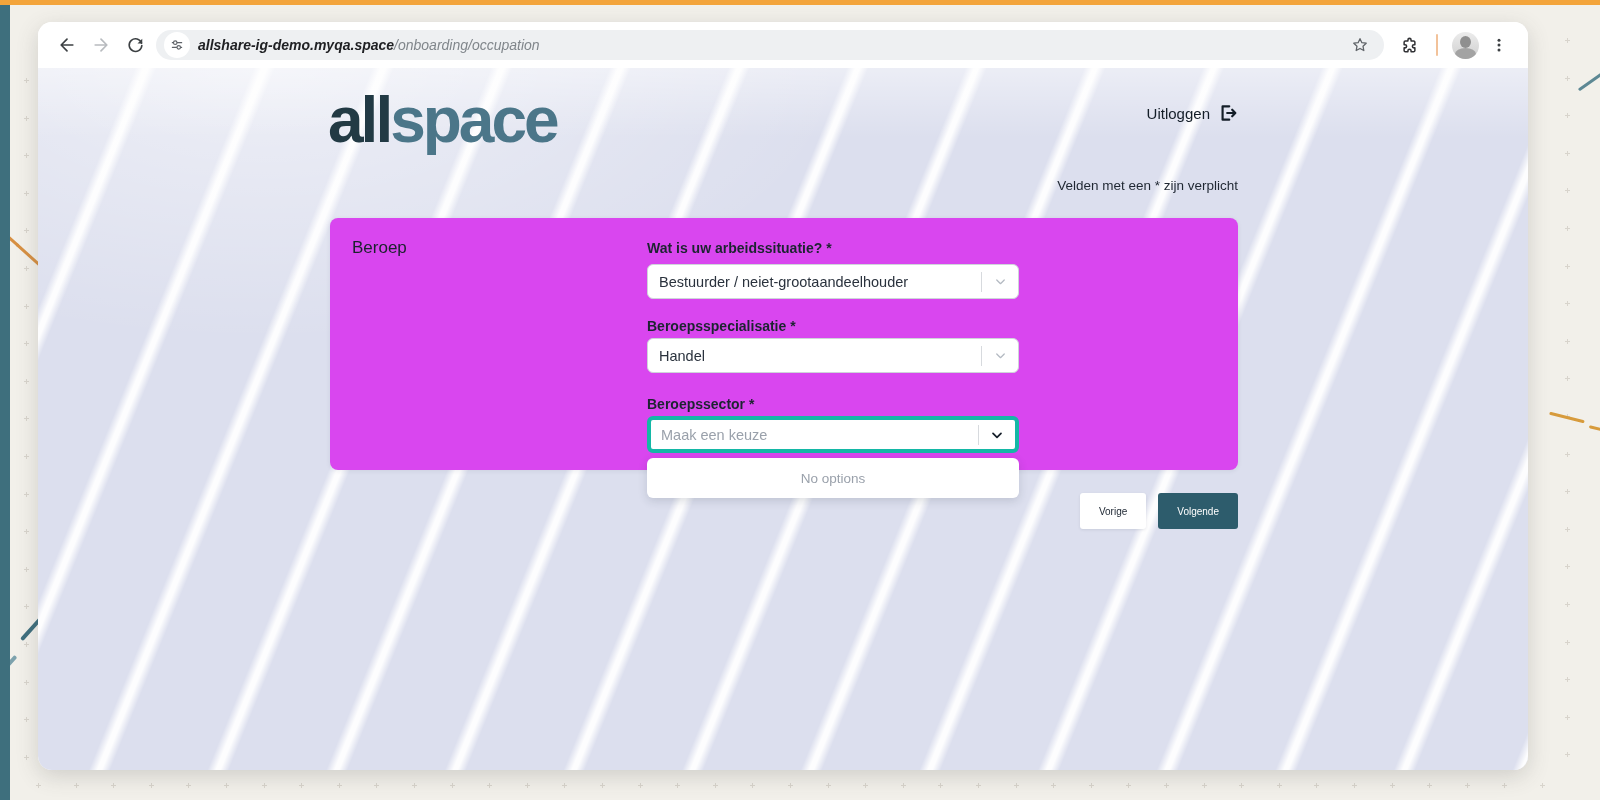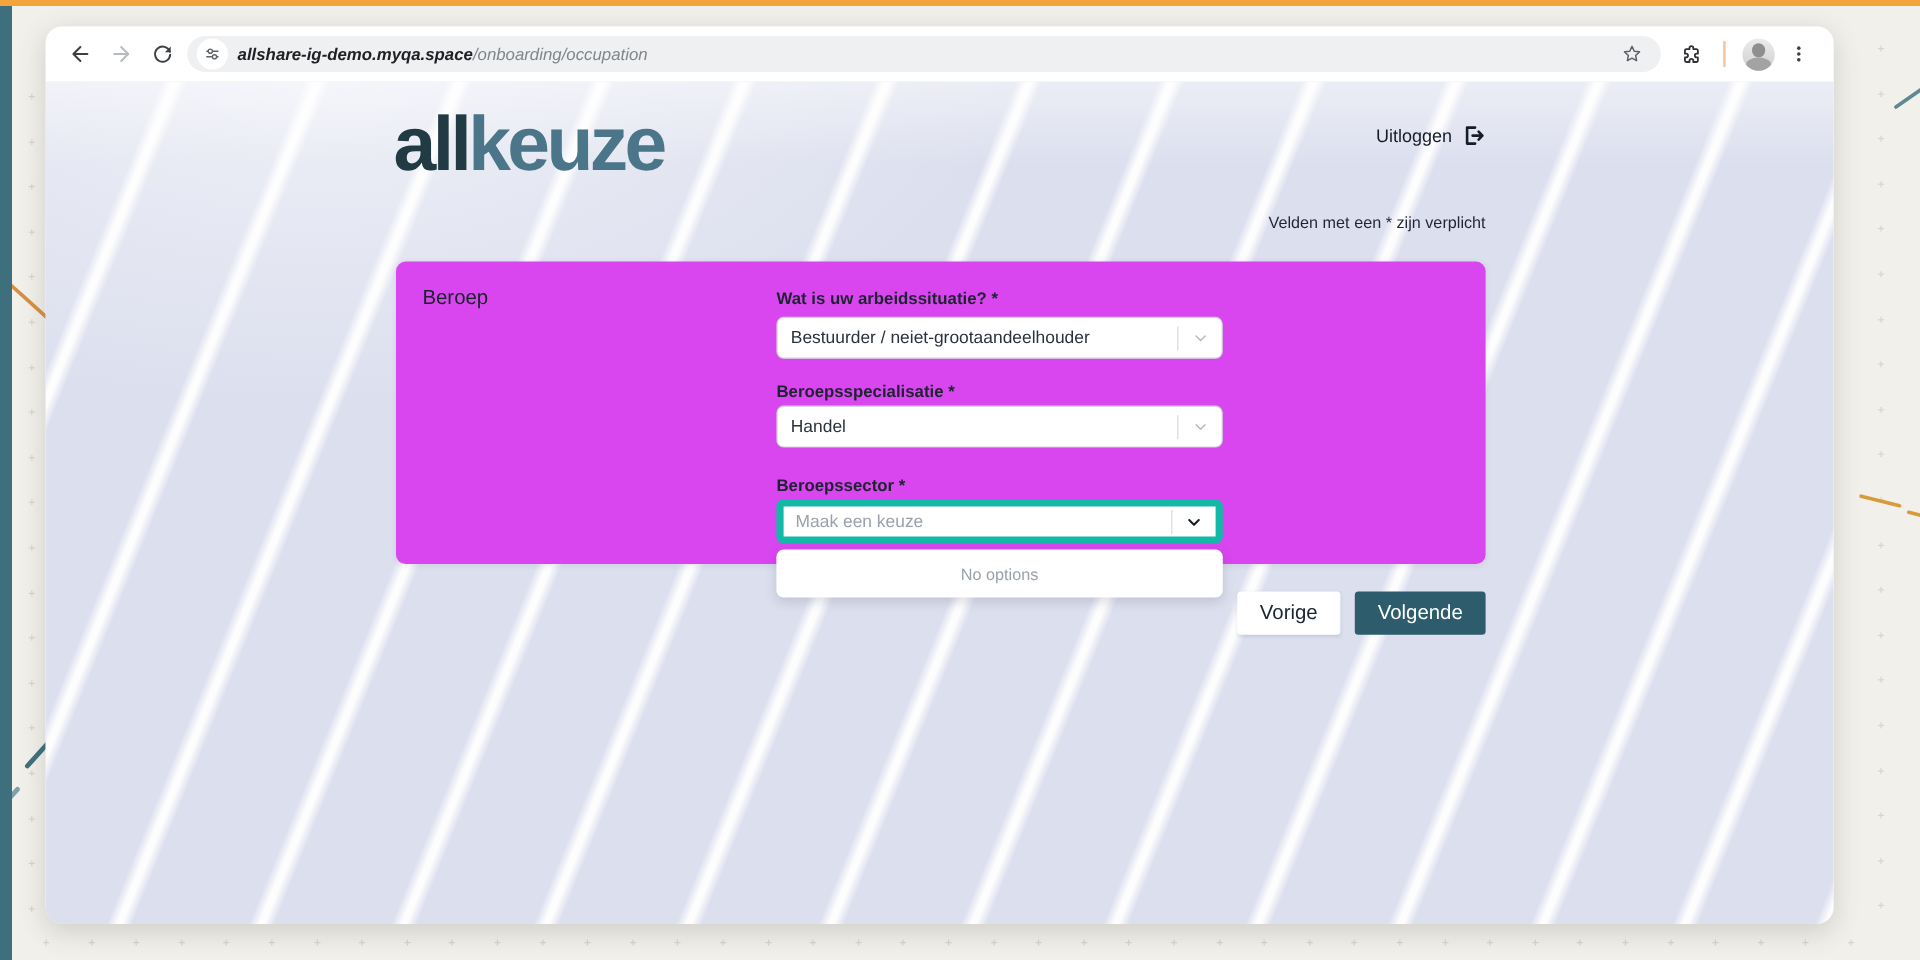--- a/index.html
+++ b/index.html
@@ -65,29 +65,29 @@
         box-shadow:0 1px 5px rgba(30,40,60,.08);}
   .card-title{position:absolute;left:22px;top:20px;font-size:17px;font-weight:500;color:#1a222c;}
   .form-col{position:absolute;left:317px;top:0;width:372px;}
   .f-label{position:absolute;left:0;font-size:14px;font-weight:700;color:#1c2430;}
   .sel{position:absolute;left:0;width:372px;height:35px;background:#fff;border:1px solid #cfd4da;border-radius:6px;
        display:flex;align-items:center;padding-left:11px;cursor:pointer;}
   .sel .val{flex:1;font-size:14.5px;color:#2a323d;white-space:nowrap;overflow:hidden;}
   .sel .val.ph{color:var(--muted);}
   .sel .div{width:1px;height:20px;background:#d7dade;flex:0 0 auto;}
   .sel .chev{width:36px;display:flex;align-items:center;justify-content:center;flex:0 0 auto;}
-  .sel.focused{border:6px solid #14b8a6;height:37px;padding-left:10px;}
+  .sel.focused{border:4px solid #14b8a6;height:37px;padding-left:10px;}
 
   .menu{position:absolute;left:609px;top:436px;width:372px;height:40px;background:#fff;border-radius:6px;
         box-shadow:0 3px 10px rgba(40,50,70,.16);display:flex;align-items:center;justify-content:center;z-index:12;}
   .menu .empty{font-size:13.5px;color:var(--muted);}
 
   .btn-row{position:absolute;top:471px;right:290px;display:flex;gap:12px;z-index:11;}
   .btn{height:36px;border-radius:3px;display:flex;align-items:center;justify-content:center;
-       font-size:17px;font-weight:500;padding:0 19px;cursor:pointer;}
+       font-size:10px;font-weight:500;padding:0 19px;cursor:pointer;}
   .btn.ghost{background:#fff;color:#1b2430;box-shadow:0 1px 3px rgba(30,40,60,.10);}
   .btn.primary{background:var(--accent);color:#fff;}
 
   svg{display:block;}
 </style>
 </head>
 <body>
 
 <div class="top-bar"></div>
 <div class="side-strip"></div>
@@ -233,21 +233,21 @@
       <svg width="18" height="18" viewBox="0 0 24 24">
         <circle cx="12" cy="5.5" r="2" fill="#3c4043"></circle>
           <circle cx="12" cy="12" r="2" fill="#3c4043"></circle>
           <circle cx="12" cy="18.5" r="2" fill="#3c4043"></circle>
       </svg>
     </div>
   </div>
 
   <div class="content"></div>
 
-  <div class="logo"><span class="p1">all</span><span class="p2">keuze</span></div>
+  <div class="logo"><span class="p1">all</span><span class="p2">space</span></div>
 
   <div class="logout">
     <span>Uitloggen</span>
     <svg width="20" height="20" viewBox="0 0 24 24">
       <path d="M13.5 4H5.5v16h8" fill="none" stroke="#141e28" stroke-width="2.6" stroke-linecap="round" stroke-linejoin="round"></path>
       <path d="M11 12h9.5M17 8l3.8 4L17 16" fill="none" stroke="#141e28" stroke-width="2.6" stroke-linecap="round" stroke-linejoin="round"></path>
     </svg>
   </div>
 
   <div class="req-note">Velden met een * zijn verplicht</div>

